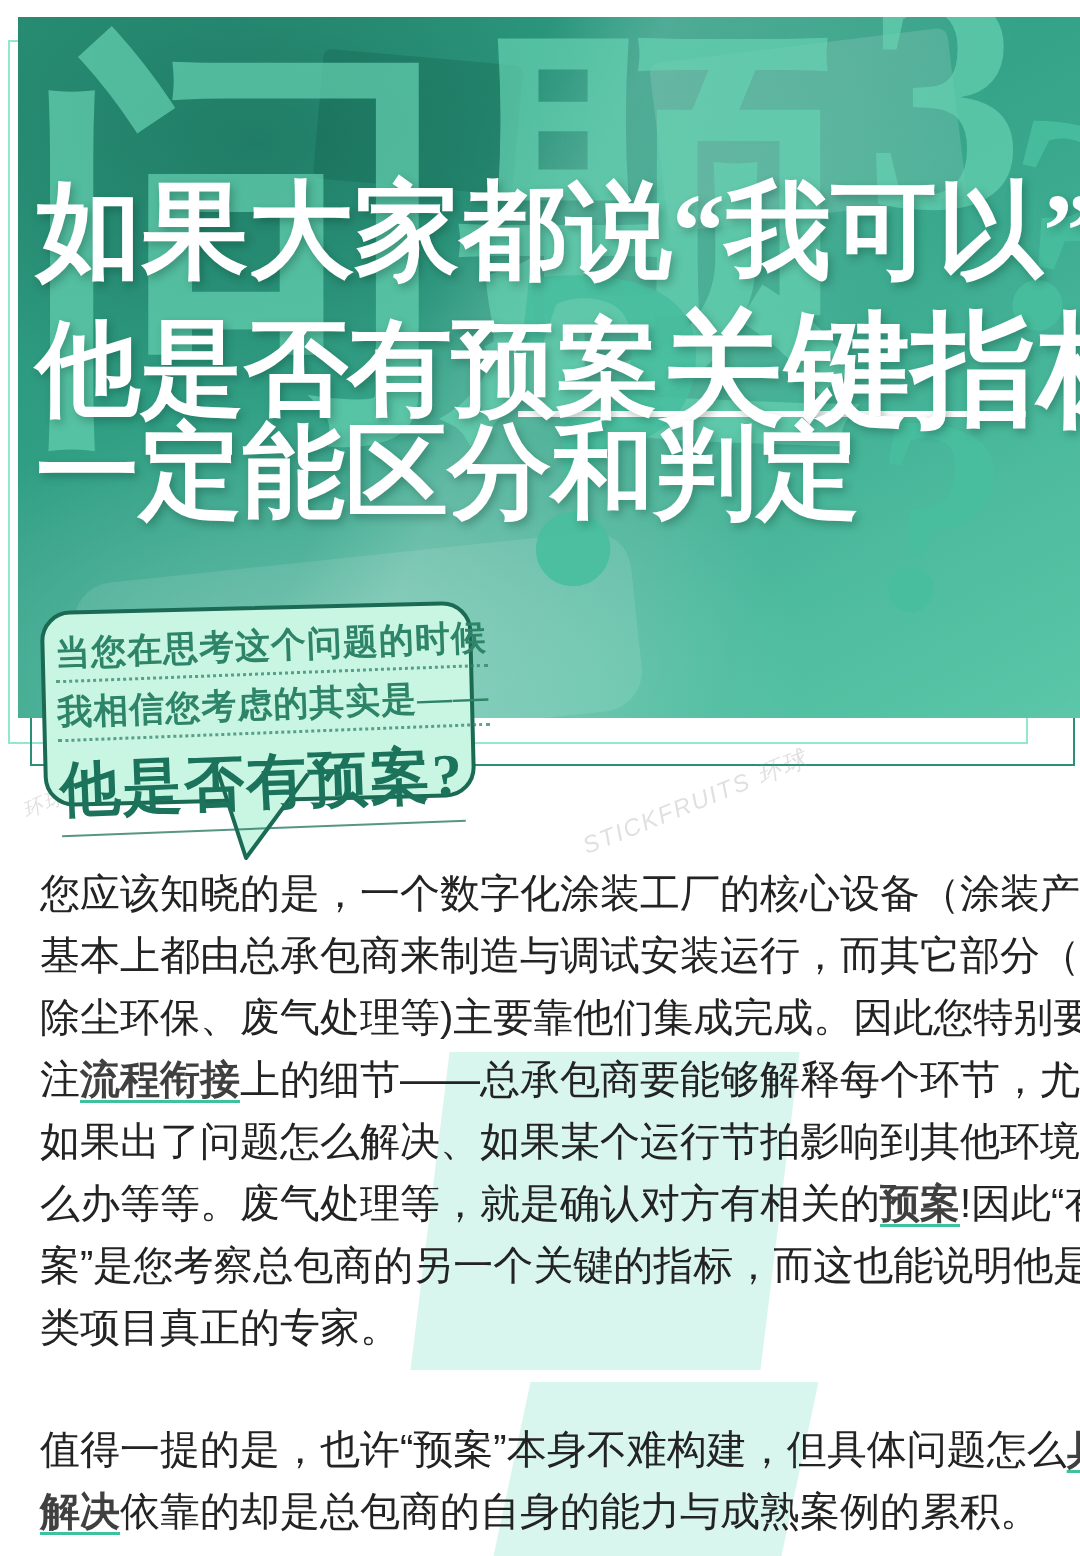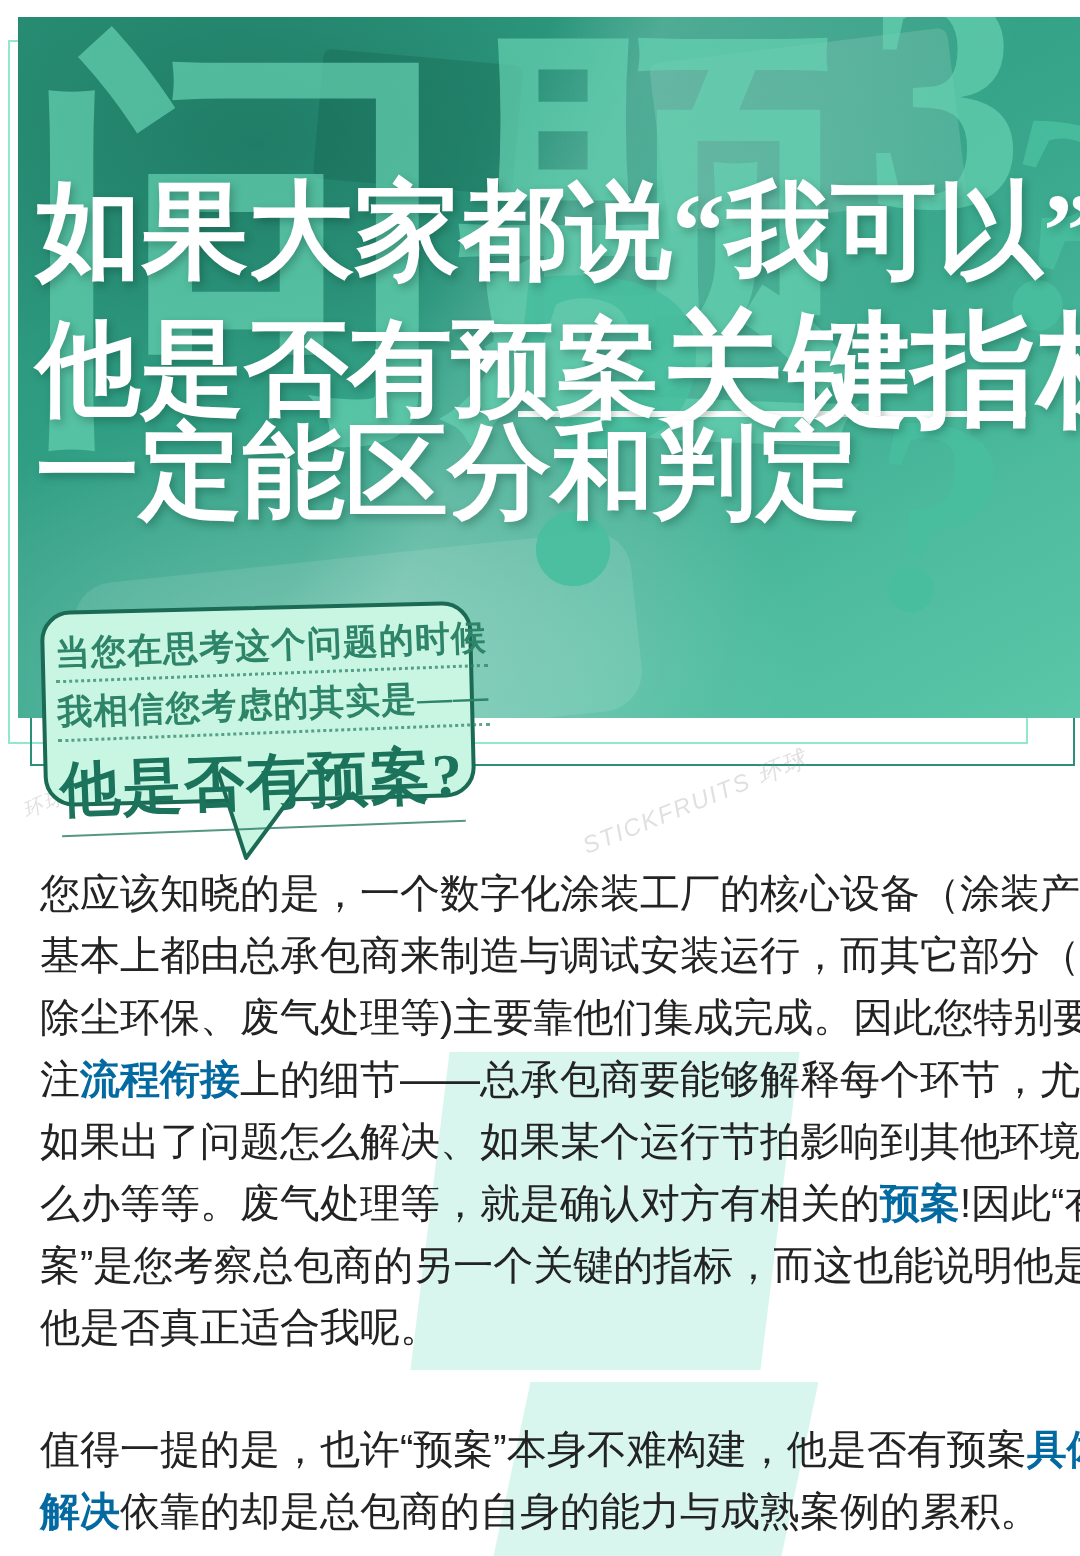--- a/index.html
+++ b/index.html
@@ -67,21 +67,21 @@
   
   .band{position:absolute;background:#d9f6ee;z-index:1;}
   .band1{left:430px;top:1052px;width:350px;height:318px;transform:skewX(-7deg);}
   .band2{left:512px;top:1382px;width:288px;height:174px;transform:skewX(-12deg);}
 
   .para{position:absolute;left:40px;z-index:2;color:#232323;font-size:40px;line-height:62px;
         white-space:nowrap;letter-spacing:0px;}
   .para1{top:862px;}
   .para2{top:1418px;}
   .bodyline{height:62px;}
-  .hlw{color:#0369a1;font-weight:bold;
+  .hlw{color:#404040;font-weight:bold;text-decoration:underline;
        text-decoration-thickness:3px;text-underline-offset:7px;text-decoration-color:#3cc39e;}
 </style>
 </head>
 <body>
 
 <div class="canvas">
 
   <div class="frameA"></div>
   <div class="frameB"></div>
 
@@ -123,20 +123,20 @@
   <div class="band band2"></div>
 
   <div class="para para1" id="para1">
       <div class="bodyline"><span>您应该知晓的是，一个数字化涂装工厂的核心设备（涂装产线)</span></div>
       <div class="bodyline"><span>基本上都由总承包商来制造与调试安装运行，而其它部分（如</span></div>
       <div class="bodyline"><span>除尘环保、废气处理等)主要靠他们集成完成。因此您特别要关</span></div>
       <div class="bodyline"><span>注</span><span class="hlw">流程衔接</span><span>上的细节——总承包商要能够解释每个环节，尤其是</span></div>
       <div class="bodyline"><span>如果出了问题怎么解决、如果某个运行节拍影响到其他环境时怎</span></div>
       <div class="bodyline"><span>么办等等。废气处理等，就是确认对方有相关的</span><span class="hlw">预案</span><span>!因此“有预</span></div>
       <div class="bodyline"><span>案”是您考察总包商的另一个关键的指标，而这也能说明他是这</span></div>
-      <div class="bodyline"><span>他是否真正适合我呢。</span></div>
+      <div class="bodyline"><span>类项目真正的专家。</span></div>
     </div>
   <div class="para para2" id="para2">
-      <div class="bodyline"><span>值得一提的是，也许“预案”本身不难构建，他是否有预案</span><span class="hlw">具体</span></div>
+      <div class="bodyline"><span>值得一提的是，也许“预案”本身不难构建，但具体问题怎么</span><span class="hlw">具体</span></div>
       <div class="bodyline"><span class="hlw">解决</span><span>依靠的却是总包商的自身的能力与成熟案例的累积。</span></div>
     </div>
 
 </div>
 
 </body></html>

